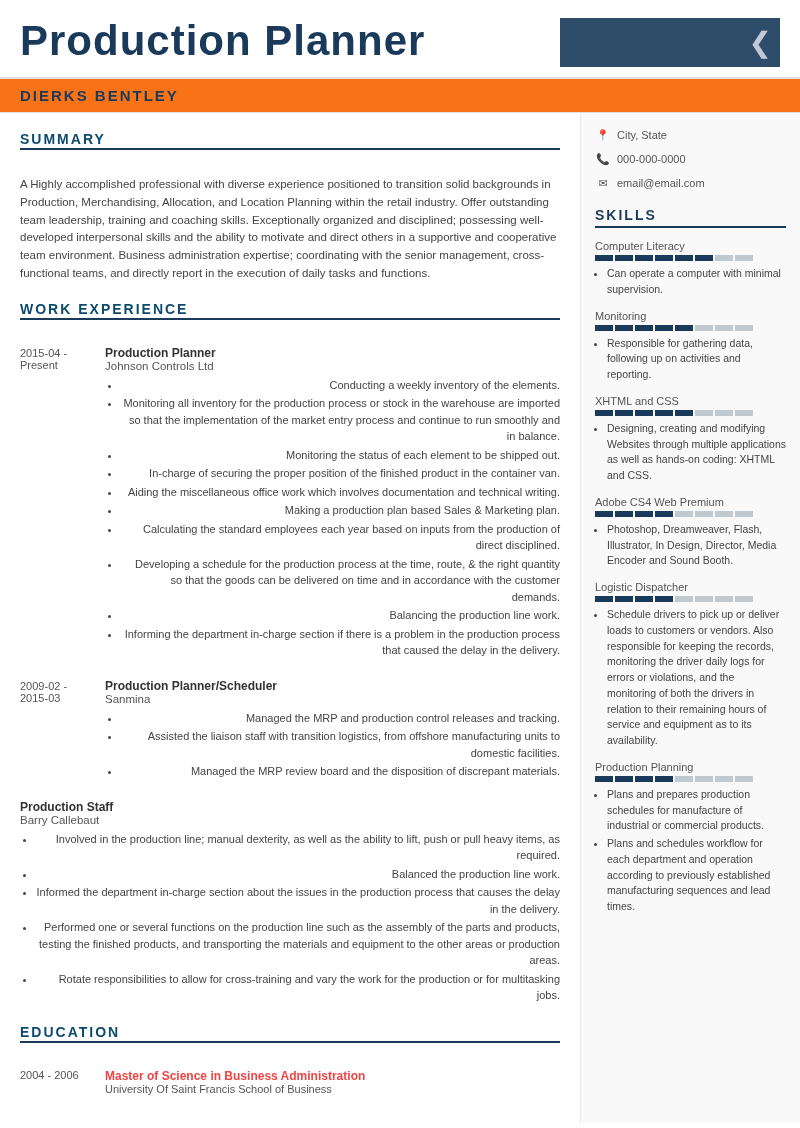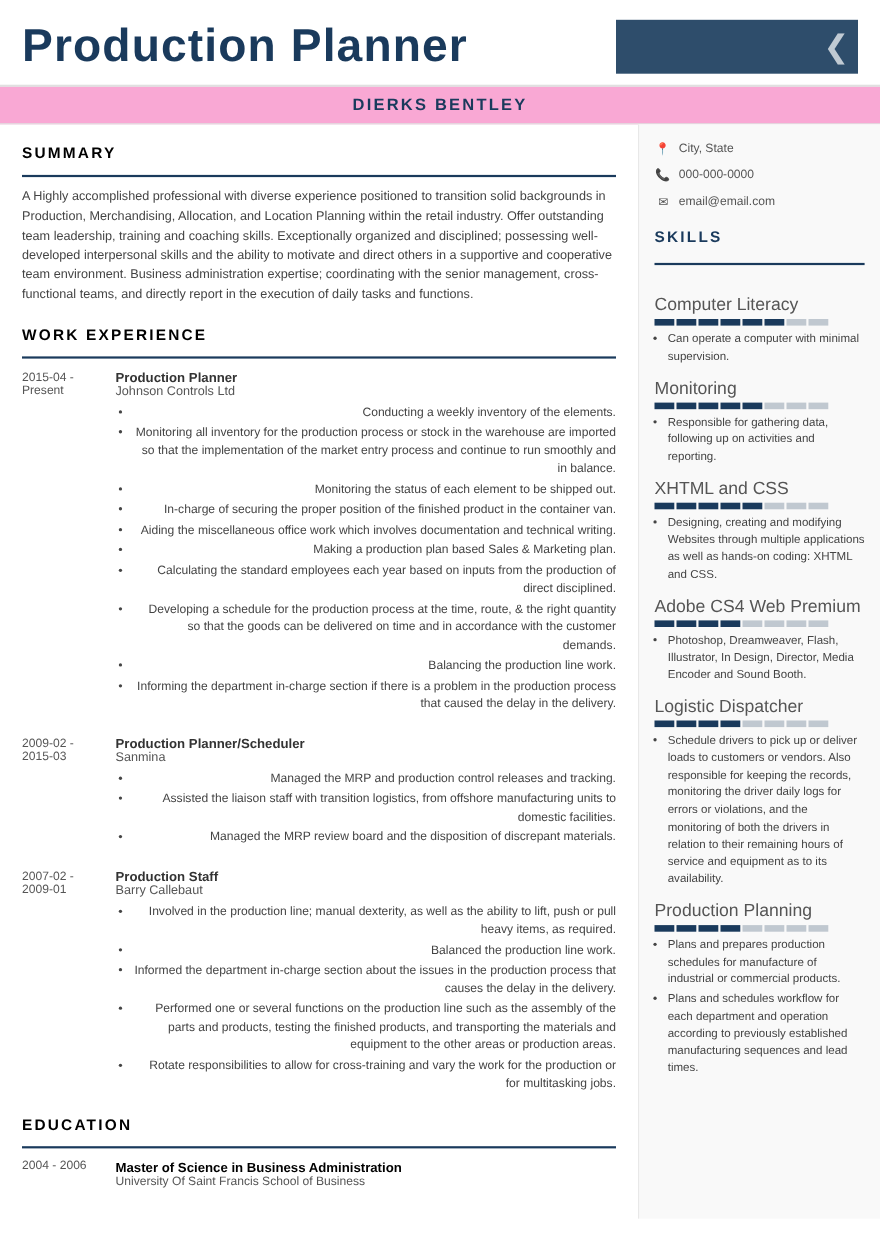--- a/index.html
+++ b/index.html
@@ -6,60 +6,60 @@
     body { font-family: Arial, sans-serif; font-size: 12px; color: #333; background: #fff; width: 800px; }
 
     
     .header { display: flex; align-items: stretch; padding: 18px 20px 10px 20px; border-bottom: 2px solid #e0e0e0; }
     .header-left { flex: 1; }
     .header-title { font-size: 42px; font-weight: bold; color: #1a3a5c; letter-spacing: 1px; line-height: 1.1; }
     .header-right { width: 220px; background: #2e4d6b; display: flex; align-items: flex-end; justify-content: flex-end; }
     .header-chevron { color: #fff; font-size: 28px; padding: 8px; opacity: 0.7; }
 
     
-    .name-bar { background: #f9a8d4; padding: 8px 20px; border-bottom: 1px solid #e0e0e0; text-align: center; }
+    .name-bar { background: #f97316; padding: 8px 20px; border-bottom: 1px solid #e0e0e0; }
     .name-text { font-size: 15px; font-weight: bold; color: #1a3a5c; letter-spacing: 2px; }
 
     
     .main { display: flex; }
     .left-col { flex: 1; padding: 18px 20px; }
     .right-col { width: 220px; background: #f9f9f9; border-left: 1px solid #e8e8e8; padding: 14px; }
 
     
-    .section-heading { font-size: 14px; font-weight: bold; color: #000000; letter-spacing: 2px; text-transform: uppercase; border-bottom: 2px solid #1a3a5c; padding-bottom: 12px; margin-bottom: 10px; margin-top: 18px; }
+    .section-heading { font-size: 14px; font-weight: bold; color: #0c4a6e; letter-spacing: 2px; text-transform: uppercase; border-bottom: 2px solid #1a3a5c; padding-bottom: 1px; margin-bottom: 26px; margin-top: 18px; }
     .section-heading:first-child { margin-top: 0; }
 
     
     .summary-text { font-size: 11.5px; color: #444; line-height: 1.55; }
 
     
     .work-item { display: flex; margin-bottom: 18px; }
     .work-dates { width: 85px; font-size: 11px; color: #555; flex-shrink: 0; padding-top: 1px; }
     .work-details { flex: 1; }
     .work-title { font-weight: bold; font-size: 12px; color: #333; }
     .work-company { font-size: 11.5px; color: #555; margin-bottom: 5px; }
     .work-bullets { padding-left: 16px; }
     .work-bullets li { font-size: 11px; color: #444; line-height: 1.5; margin-bottom: 2px; text-align: right; }
 
     
     .edu-item { display: flex; margin-bottom: 10px; }
     .edu-dates { width: 85px; font-size: 11px; color: #555; flex-shrink: 0; }
     .edu-details { flex: 1; }
-    .edu-degree { font-weight: bold; font-size: 12px; color: #000000; }
+    .edu-degree { font-weight: bold; font-size: 12px; color: #ef4444; }
     .edu-school { font-size: 11px; color: #555; }
 
     
     .contact-item { display: flex; align-items: center; margin-bottom: 8px; font-size: 11px; color: #555; }
     .contact-icon { width: 16px; height: 16px; margin-right: 6px; flex-shrink: 0; display: flex; align-items: center; justify-content: center; }
 
     
-    .skills-heading { font-size: 14px; font-weight: bold; color: #1a3a5c; letter-spacing: 2px; text-transform: uppercase; border-bottom: 2px solid #1a3a5c; padding-bottom: 16px; margin-bottom: 28px; margin-top: 16px; }
+    .skills-heading { font-size: 14px; font-weight: bold; color: #1a3a5c; letter-spacing: 2px; text-transform: uppercase; border-bottom: 2px solid #1a3a5c; padding-bottom: 3px; margin-bottom: 12px; margin-top: 16px; }
 
     .skill-item { margin-bottom: 12px; }
-    .skill-name { font-size: 16px; color: #555; margin-bottom: 3px; }
+    .skill-name { font-size: 11px; color: #555; margin-bottom: 3px; }
     .skill-bar { display: flex; gap: 2px; margin-bottom: 5px; }
     .skill-seg { width: 18px; height: 6px; }
     .skill-seg.filled { background: #1a3a5c; }
     .skill-seg.empty { background: #c0c8d0; }
     .skill-bullets { padding-left: 12px; }
     .skill-bullets li { font-size: 10.5px; color: #444; line-height: 1.5; margin-bottom: 2px; }
   </style>
 </head>
 <body>
 
@@ -118,24 +118,20 @@
         <div class="work-company">Sanmina</div>
         <ul class="work-bullets">
           <li>Managed the MRP and production control releases and tracking.</li>
           <li>Assisted the liaison staff with transition logistics, from offshore manufacturing units to domestic facilities.</li>
           <li>Managed the MRP review board and the disposition of discrepant materials.</li>
         </ul>
       </div>
     </div>
 
     <div class="work-item">
-      <div class="work-dates">
-        <span>2007-02 -</span><br>
-        <span>2009-01</span>
-      </div>
       <div class="work-details">
         <div class="work-title">Production Staff</div>
         <div class="work-company">Barry Callebaut</div>
         <ul class="work-bullets">
           <li>Involved in the production line; manual dexterity, as well as the ability to lift, push or pull heavy items, as required.</li>
           <li>Balanced the production line work.</li>
           <li>Informed the department in-charge section about the issues in the production process that causes the delay in the delivery.</li>
           <li>Performed one or several functions on the production line such as the assembly of the parts and products, testing the finished products, and transporting the materials and equipment to the other areas or production areas.</li>
           <li>Rotate responsibilities to allow for cross-training and vary the work for the production or for multitasking jobs.</li>
         </ul>

